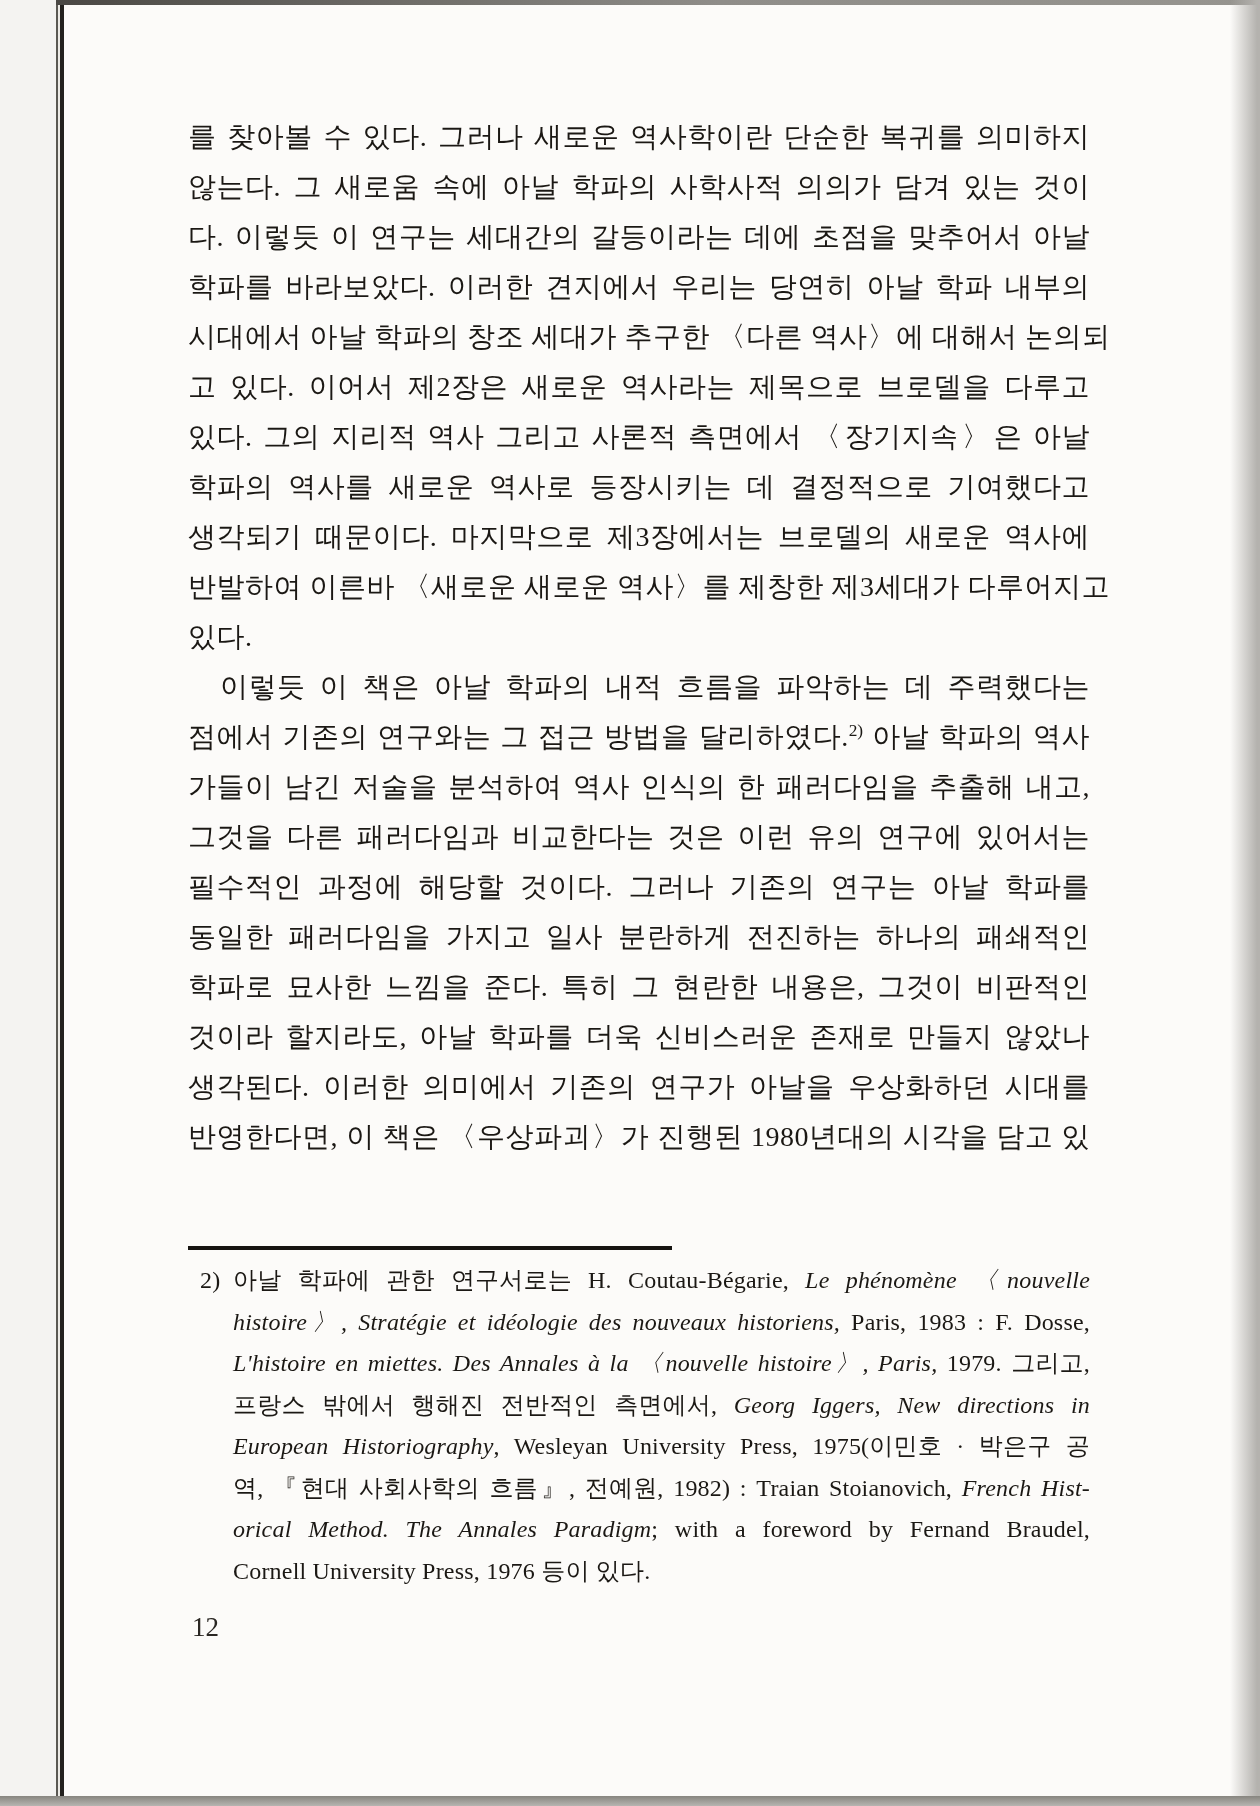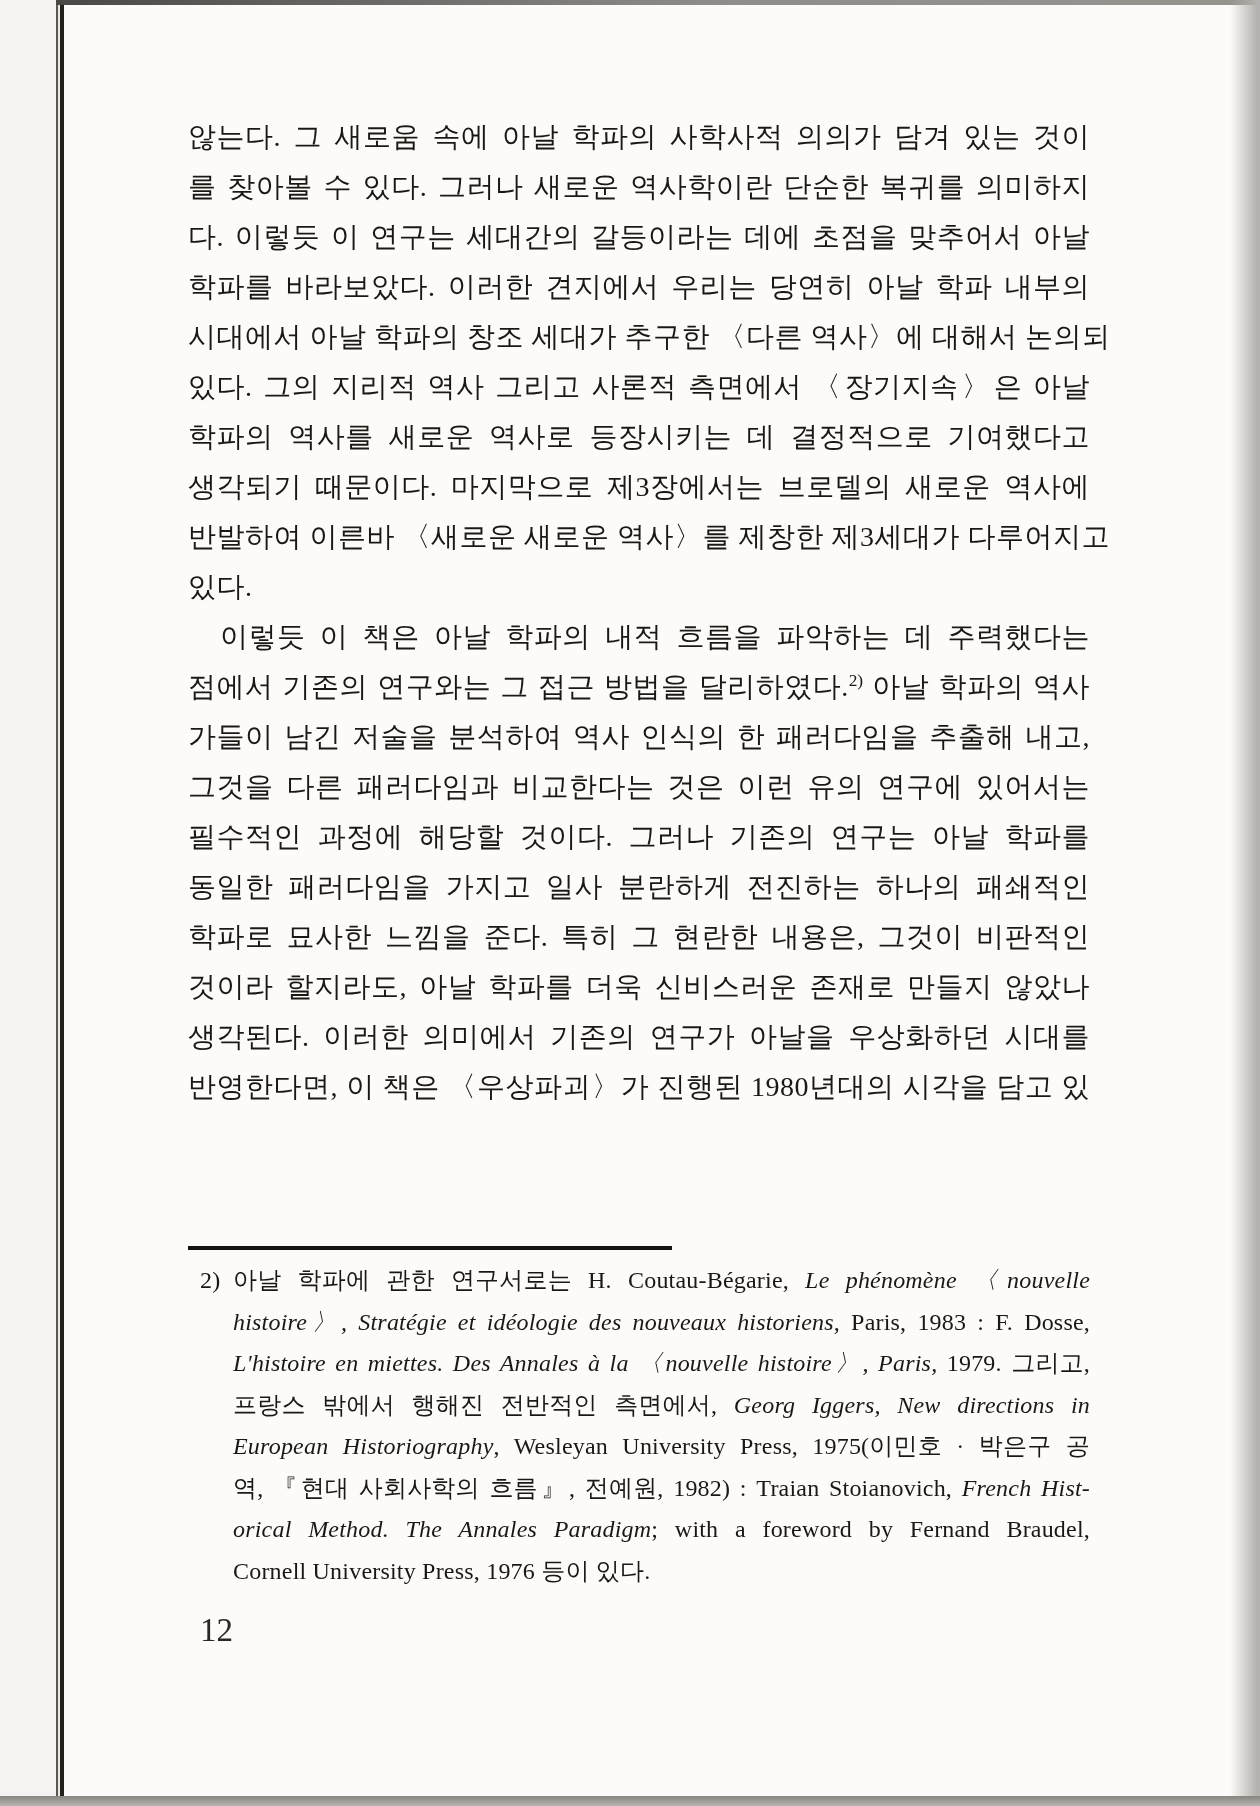--- a/index.html
+++ b/index.html
@@ -56,36 +56,37 @@
   .fline{
     text-align:justify;text-align-last:justify;
     height:41.5px;white-space:nowrap;padding-left:33px;
   }
   .fline.first{padding-left:0;}
   .fline.end-left{text-align-last:left;}
   .fmarker{display:inline-block;width:33px;}
   .it{font-style:italic;}
   
   .page-number{
-    position:absolute;left:200px;top:1612px;font-size:33px;color:#2a2723;
+    position:absolute;left:192px;top:1612px;font-size:27px;color:#2a2723;
   }
 </style>
 </head>
 <body>
 
 <div class="page"></div>
 <div class="edge-left"></div>
 <div class="edge-top"></div>
 
 <div class="body-text">
+  <div class="line">를 찾아볼 수 있다. 그러나 새로운 역사학이란 단순한 복귀를 의미하지</div>
   <div class="line">않는다. 그 새로움 속에 아날 학파의 사학사적 의의가 담겨 있는 것이</div>
-  <div class="line">를 찾아볼 수 있다. 그러나 새로운 역사학이란 단순한 복귀를 의미하지</div>
   <div class="line">다. 이렇듯 이 연구는 세대간의 갈등이라는 데에 초점을 맞추어서 아날</div>
   <div class="line">학파를 바라보았다. 이러한 견지에서 우리는 당연히 아날 학파 내부의</div>
   <div class="line">시대에서 아날 학파의 창조 세대가 추구한 〈다른 역사〉에 대해서 논의되</div>
+  <div class="line">고 있다. 이어서 제2장은 새로운 역사라는 제목으로 브로델을 다루고</div>
   <div class="line">있다. 그의 지리적 역사 그리고 사론적 측면에서 〈장기지속〉은 아날</div>
   <div class="line">학파의 역사를 새로운 역사로 등장시키는 데 결정적으로 기여했다고</div>
   <div class="line">생각되기 때문이다. 마지막으로 제3장에서는 브로델의 새로운 역사에</div>
   <div class="line">반발하여 이른바 〈새로운 새로운 역사〉를 제창한 제3세대가 다루어지고</div>
   <div class="line end-left">있다.</div>
   <div class="line indent">이렇듯 이 책은 아날 학파의 내적 흐름을 파악하는 데 주력했다는</div>
   <div class="line">
     <span>점에서 기존의 연구와는 그 접근 방법을 달리하였다.</span><sup class="fnref">2)</sup><span> 아날 학파의 역사</span>
   </div>
   <div class="line">가들이 남긴 저술을 분석하여 역사 인식의 한 패러다임을 추출해 내고,</div>

